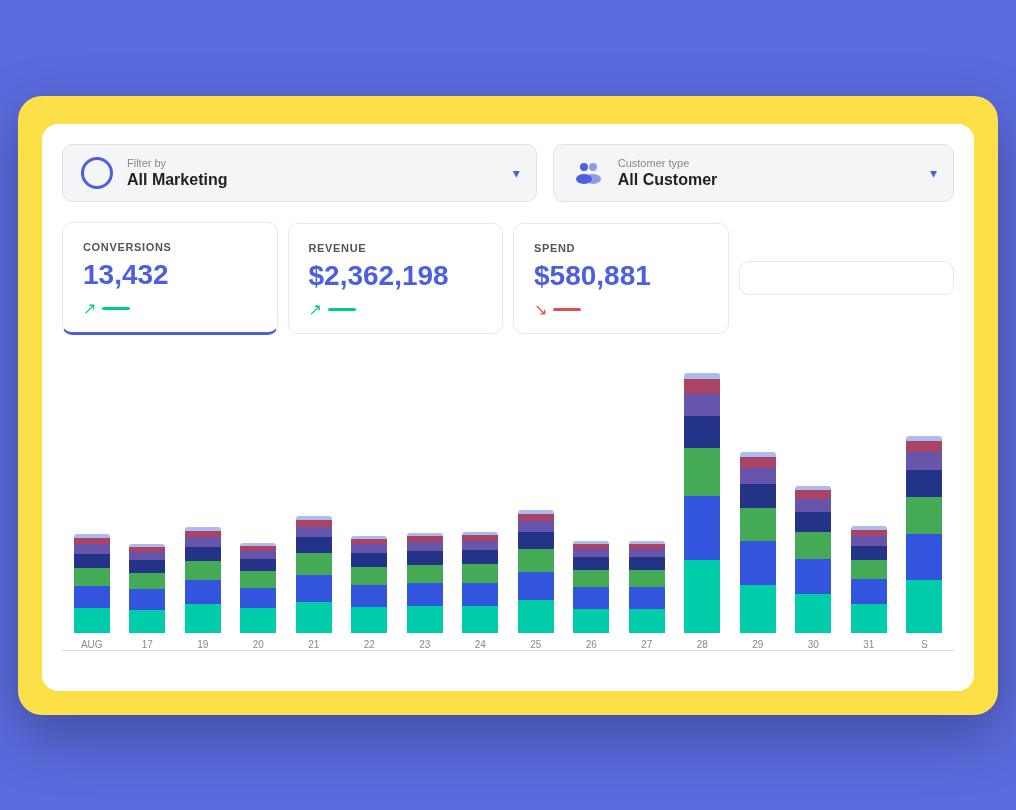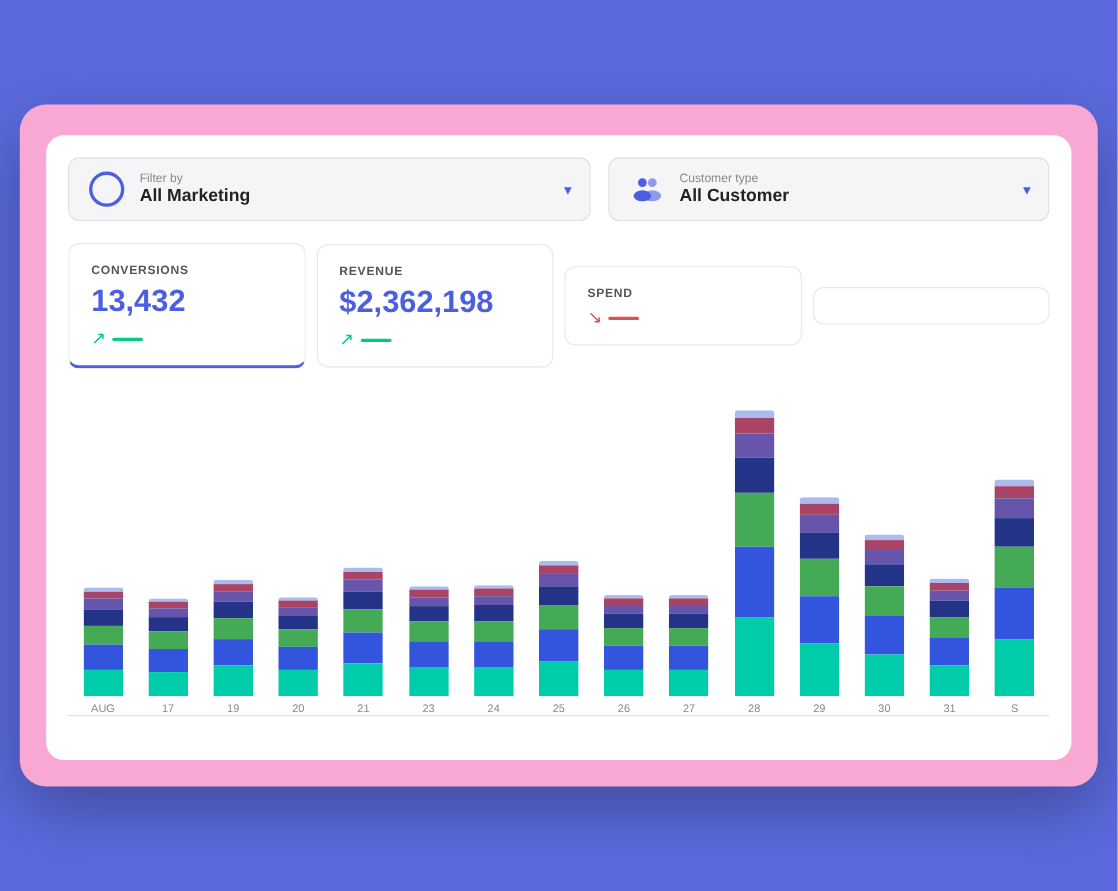--- a/index.html
+++ b/index.html
@@ -5,21 +5,21 @@
     * { box-sizing: border-box; margin: 0; padding: 0; }
     body {
       background: #5b6bde;
       display: flex;
       justify-content: center;
       align-items: center;
       min-height: 100vh;
       font-family: -apple-system, BlinkMacSystemFont, 'Segoe UI', sans-serif;
     }
     .outer-card {
-      background: #f9a8d4;
+      background: #fde047;
       border-radius: 24px;
       padding: 28px 24px 24px 24px;
       width: 980px;
       max-width: 100%;
       box-shadow: 0 20px 60px rgba(0,0,0,0.3);
     }
     .inner-card {
       background: #ffffff;
       border-radius: 16px;
       overflow: hidden;
@@ -227,20 +227,21 @@
         <div class="metric-value">$2,362,198</div>
         <div class="metric-footer">
           <span class="trend-up">
             ↗
           </span>
           <div class="trend-bar green"></div>
         </div>
       </div>
         <div class="metric-card">
         <div class="metric-title">SPEND</div>
+        <div class="metric-value">$580,881</div>
         <div class="metric-footer">
           <span class="trend-down">
             ↘
           </span>
           <div class="trend-bar red"></div>
         </div>
       </div>
         <div class="metric-card"></div>
       </div>
 
@@ -301,20 +302,32 @@
                 <div class="bar-segment" style="height: 23.3%; background-color: rgb(51, 85, 221);"></div>
                 <div class="bar-segment" style="height: 18.5%; background-color: rgb(68, 170, 85);"></div>
                 <div class="bar-segment" style="height: 13.7%; background-color: rgb(34, 51, 136);"></div>
                 <div class="bar-segment" style="height: 8.9%; background-color: rgb(102, 85, 170);"></div>
                 <div class="bar-segment" style="height: 6.2%; background-color: rgb(170, 68, 102);"></div>
                 <div class="bar-segment" style="height: 3.4%; background-color: rgb(170, 187, 238);"></div>
               </div>
               <div class="bar-label">21</div>
             </div>
             <div class="bar-group">
+              <div class="bar-stack" style="height: 97px;">
+                <div class="bar-segment" style="height: 26.4%; background-color: rgb(0, 204, 170);"></div>
+                <div class="bar-segment" style="height: 23.1%; background-color: rgb(51, 85, 221);"></div>
+                <div class="bar-segment" style="height: 18.2%; background-color: rgb(68, 170, 85);"></div>
+                <div class="bar-segment" style="height: 14%; background-color: rgb(34, 51, 136);"></div>
+                <div class="bar-segment" style="height: 9.1%; background-color: rgb(102, 85, 170);"></div>
+                <div class="bar-segment" style="height: 5.8%; background-color: rgb(170, 68, 102);"></div>
+                <div class="bar-segment" style="height: 3.3%; background-color: rgb(170, 187, 238);"></div>
+              </div>
+              <div class="bar-label">22</div>
+            </div>
+            <div class="bar-group">
               <div class="bar-stack" style="height: 100px;">
                 <div class="bar-segment" style="height: 26.4%; background-color: rgb(0, 204, 170);"></div>
                 <div class="bar-segment" style="height: 23.2%; background-color: rgb(51, 85, 221);"></div>
                 <div class="bar-segment" style="height: 18.4%; background-color: rgb(68, 170, 85);"></div>
                 <div class="bar-segment" style="height: 13.6%; background-color: rgb(34, 51, 136);"></div>
                 <div class="bar-segment" style="height: 8.8%; background-color: rgb(102, 85, 170);"></div>
                 <div class="bar-segment" style="height: 6.4%; background-color: rgb(170, 68, 102);"></div>
                 <div class="bar-segment" style="height: 3.2%; background-color: rgb(170, 187, 238);"></div>
               </div>
               <div class="bar-label">23</div>

